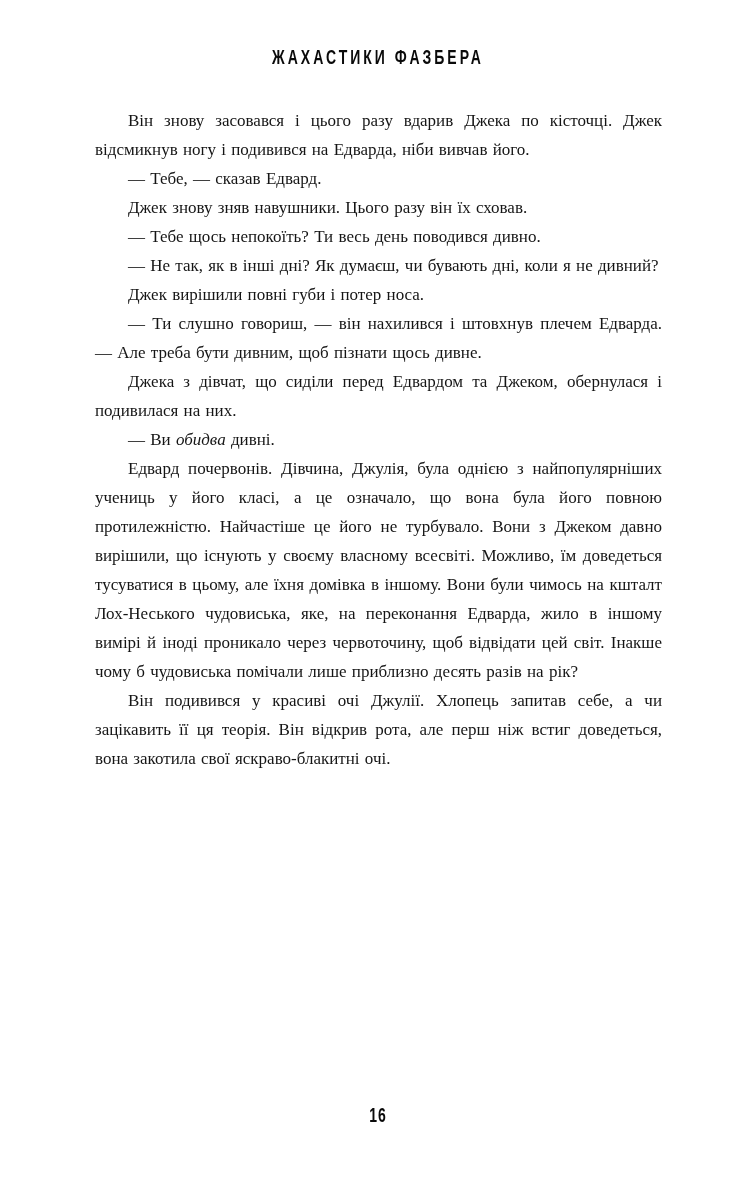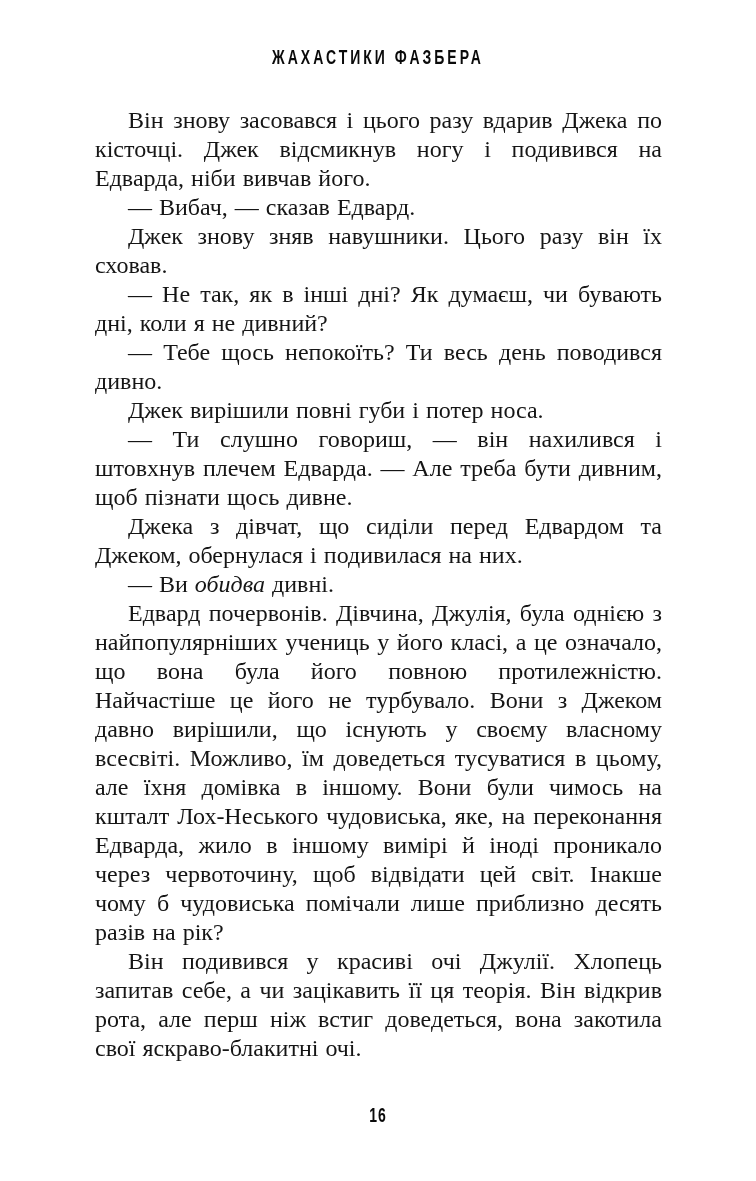--- a/index.html
+++ b/index.html
@@ -29,21 +29,21 @@
   .text-block {
     position: absolute;
     top: 106px;
     left: 95px;
     width: 567px;
   }
   .para {
     margin: 0;
     text-indent: 33px;
     text-align: justify;
-    font-size: 24px;
+    font-size: 17px;
     line-height: 29px;
     color: #151515;
     word-spacing: 1px;
   }
   .para em { font-style: italic; margin-top: 22px; }
   .folio {
     position: absolute;
     top: 1104px;
     left: 0;
     width: 756px;
@@ -57,24 +57,24 @@
     color: #0a0a0a;
   }
 </style>
 </head>
 <body>
 
 <div class="running-head">ЖАХАСТИКИ ФАЗБЕРА</div>
 
 <main class="text-block">
     <p class="para"><span>Він знову засовався і цього разу вдарив Джека по кісточці. Джек відсмикнув ногу і подивився на Едварда, ніби вивчав його.</span></p>
-    <p class="para"><span>— Вибач, — сказав Едвард.</span></p>
+    <p class="para"><span>— Тебе, — сказав Едвард.</span></p>
     <p class="para"><span>Джек знову зняв навушники. Цього разу він їх сховав.</span></p>
+    <p class="para"><span>— Тебе щось непокоїть? Ти весь день поводився дивно.</span></p>
     <p class="para"><span>— Не так, як в інші дні? Як думаєш, чи бувають дні, коли я не дивний?</span></p>
-    <p class="para"><span>— Тебе щось непокоїть? Ти весь день поводився дивно.</span></p>
     <p class="para"><span>Джек вирішили повні губи і потер носа.</span></p>
     <p class="para"><span>— Ти слушно говориш, — він нахилився і штовхнув плечем Едварда. — Але треба бути дивним, щоб пізнати щось дивне.</span></p>
     <p class="para"><span>Джека з дівчат, що сиділи перед Едвардом та Джеком, обернулася і подивилася на них.</span></p>
     <p class="para"><span>— Ви </span><em>обидва</em><span> дивні.</span></p>
     <p class="para"><span>Едвард почервонів. Дівчина, Джулія, була однією з найпопулярніших учениць у його класі, а це означало, що вона була його повною протилежністю. Найчастіше це його не турбувало. Вони з Джеком давно вирішили, що існують у своєму власному всесвіті. Можливо, їм доведеться тусуватися в цьому, але їхня домівка в іншому. Вони були чимось на кшталт Лох-Неського чудовиська, яке, на переконання Едварда, жило в іншому вимірі й іноді проникало через червоточину, щоб відвідати цей світ. Інакше чому б чудовиська помічали лише приблизно десять разів на рік?</span></p>
     <p class="para"><span>Він подивився у красиві очі Джулії. Хлопець запитав себе, а чи зацікавить її ця теорія. Він відкрив рота, але перш ніж встиг доведеться, вона закотила свої яскраво-блакитні очі.</span></p>
   </main>
 
 <div class="folio">16</div>
 

